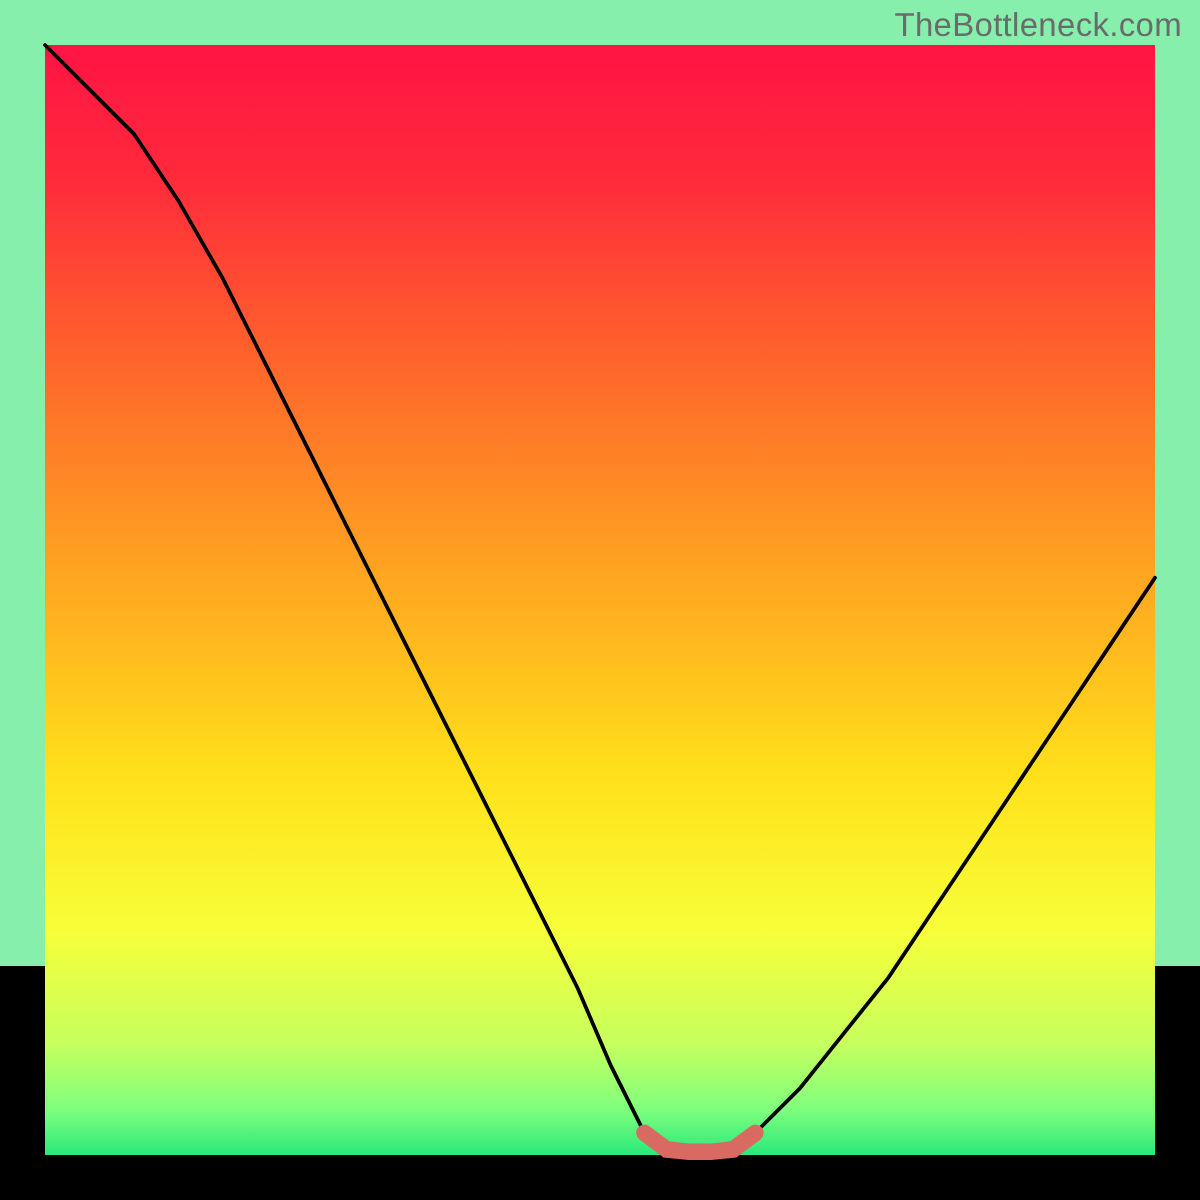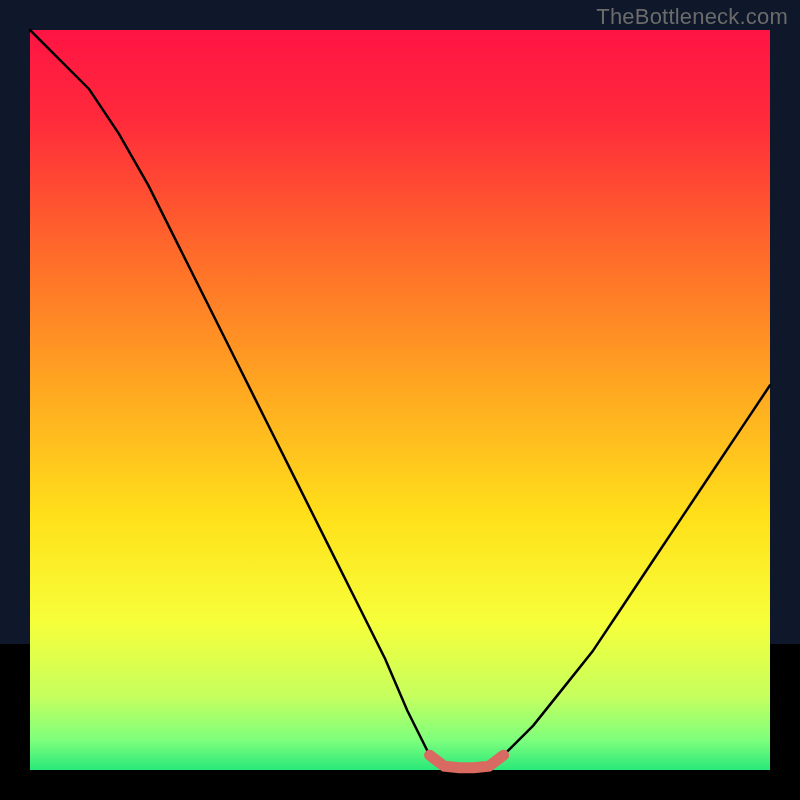--- a/index.html
+++ b/index.html
@@ -9,21 +9,21 @@
     height: 800px;
     background: #000;
     overflow: hidden;
   }
   .frame {
     position: absolute;
     left: 0;
     top: 0;
     width: 800px;
     height: 644px;
-    background: #0f172a;
+    background: #86efac;
   }
   .plot-area {
     position: absolute;
     left: 30px;
     top: 30px;
     width: 740px;
     height: 740px;
     
   }
   .watermark {

